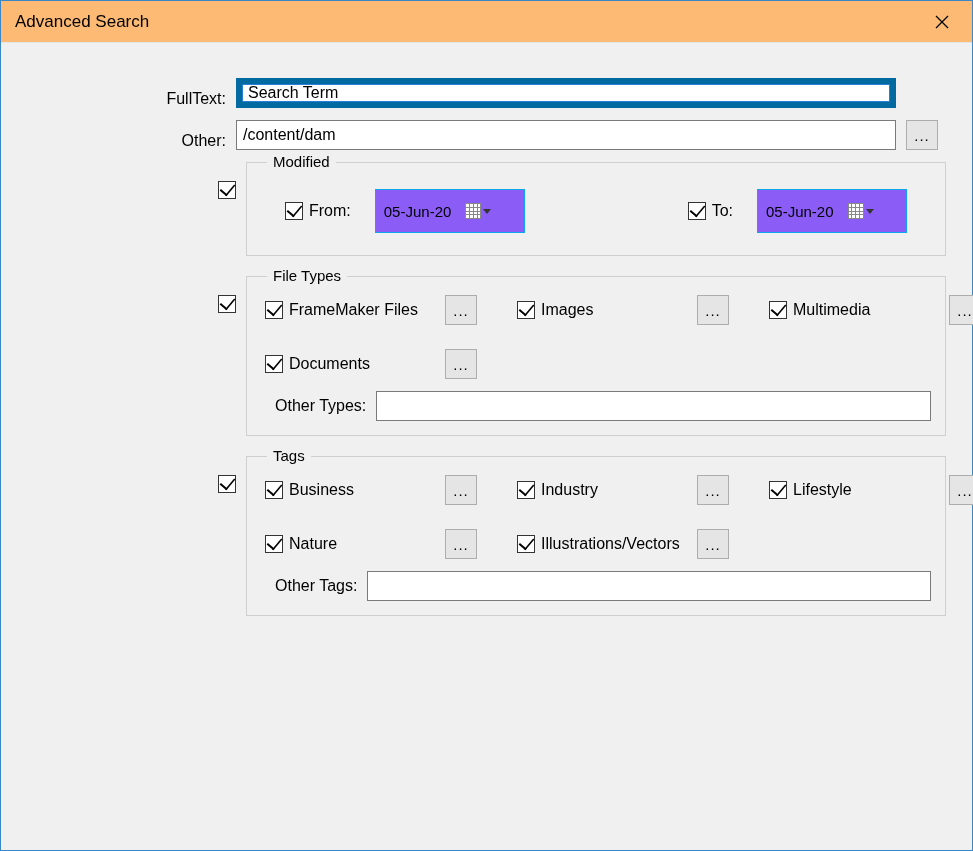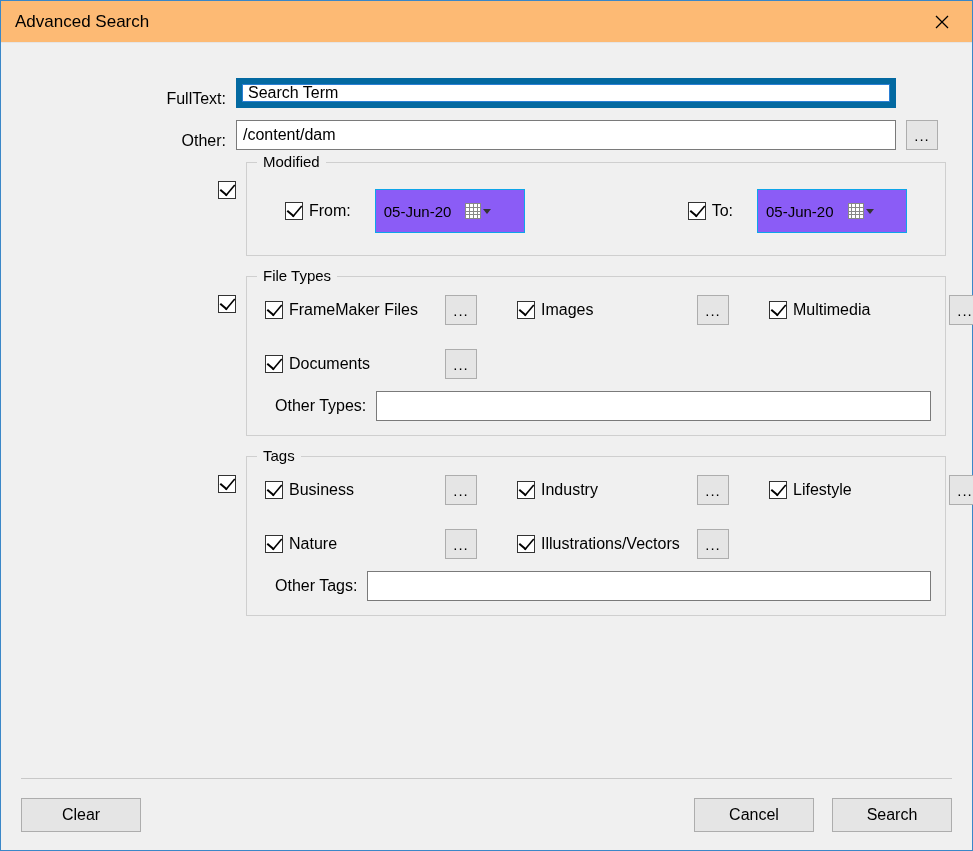--- a/index.html
+++ b/index.html
@@ -129,21 +129,21 @@
   .fieldset {
     border: 1px solid #cfcfcf;
     background: #f0f0f0;
     padding: 14px 14px 14px 14px;
     width: 700px;
     position: relative;
   }
   .legend {
     position: absolute;
     top: -10px;
-    left: 10px;
+    left: 20px;
     background: #f0f0f0;
     padding: 0 6px;
     font-size: 15px;
   }
   .modified-inner {
     display: flex;
     align-items: center;
     gap: 30px;
     padding: 12px 24px 8px 24px;
   }
@@ -430,21 +430,14 @@
         </div>
         <div class="ft-other">
           <span class="otlabel">Other Tags:</span>
           <input type="text" value="" style="">
         </div>
       </div>
     </div>
 
   </div>
 
-  <div class="footer">
-    <span class="btn">Clear</span>
-    <div class="footer-right">
-      <span class="btn">Cancel</span>
-      <span class="btn">Search</span>
-    </div>
-  </div>
 
 </div>
 
 </body></html>

